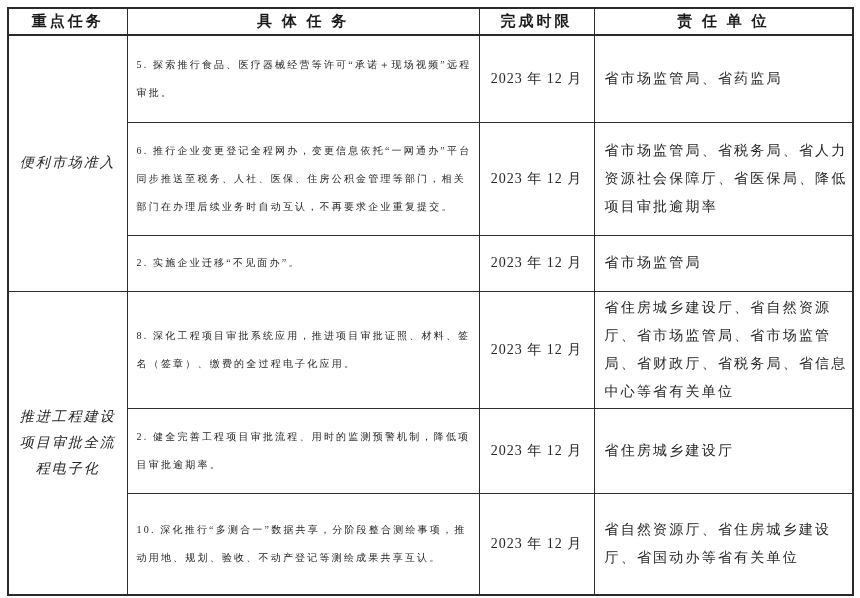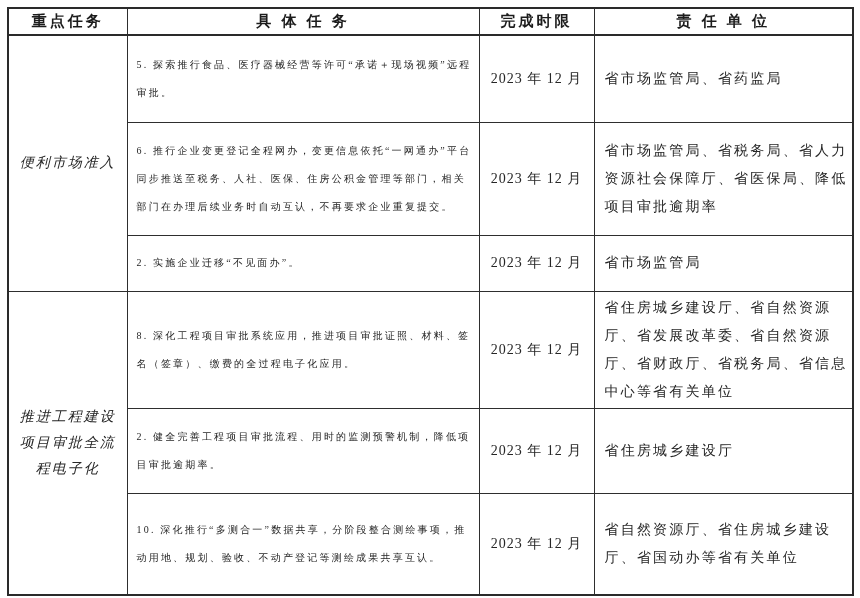--- a/index.html
+++ b/index.html
@@ -36,21 +36,21 @@
     border: 1px solid #2e2e2e;
     vertical-align: middle;
     box-sizing: border-box;
     color: #262626;
   }
   table.doc-table {
     border: 2px solid #2a2a2a;
   }
   tr.header-row th {
     border-bottom: 2px solid #2a2a2a;
-    font-family: Liberation Sans, sans-serif;
+    font-family: Liberation Serif, serif;
     font-weight: bold;
     font-size: 15px;
     letter-spacing: 3px;
     text-align: center;
     color: #1c1c1c;
     background: #ffffff;
   }
   td.group-label-cell {
     text-align: center;
     font-size: 14px;
@@ -120,21 +120,21 @@
     <tr class="task-row" style="height:56px;">
       <td class="task-cell">2. 实施企业迁移“不见面办”。</td>
       <td class="deadline-cell">2023 年 12 月</td>
       <td class="units-cell">省市场监管局</td>
     </tr>
 
     <tr class="task-row" style="height:113px;">
       <td class="group-label-cell" rowspan="3">推进工程建设项目审批全流程电子化</td>
       <td class="task-cell">8. 深化工程项目审批系统应用，推进项目审批证照、材料、签名（签章）、缴费的全过程电子化应用。</td>
       <td class="deadline-cell">2023 年 12 月</td>
-      <td class="units-cell">省住房城乡建设厅、省自然资源厅、省发展改革委、省自然资源厅、省财政厅、省税务局、省信息中心等省有关单位</td>
+      <td class="units-cell">省住房城乡建设厅、省自然资源厅、省市场监管局、省市场监管局、省财政厅、省税务局、省信息中心等省有关单位</td>
     </tr>
     <tr class="task-row" style="height:85px;">
       <td class="task-cell">2. 健全完善工程项目审批流程、用时的监测预警机制，降低项目审批逾期率。</td>
       <td class="deadline-cell">2023 年 12 月</td>
       <td class="units-cell">省住房城乡建设厅</td>
     </tr>
     <tr class="task-row" style="height:102px;">
       <td class="task-cell">10. 深化推行“多测合一”数据共享，分阶段整合测绘事项，推动用地、规划、验收、不动产登记等测绘成果共享互认。</td>
       <td class="deadline-cell">2023 年 12 月</td>
       <td class="units-cell">省自然资源厅、省住房城乡建设厅、省国动办等省有关单位</td>

